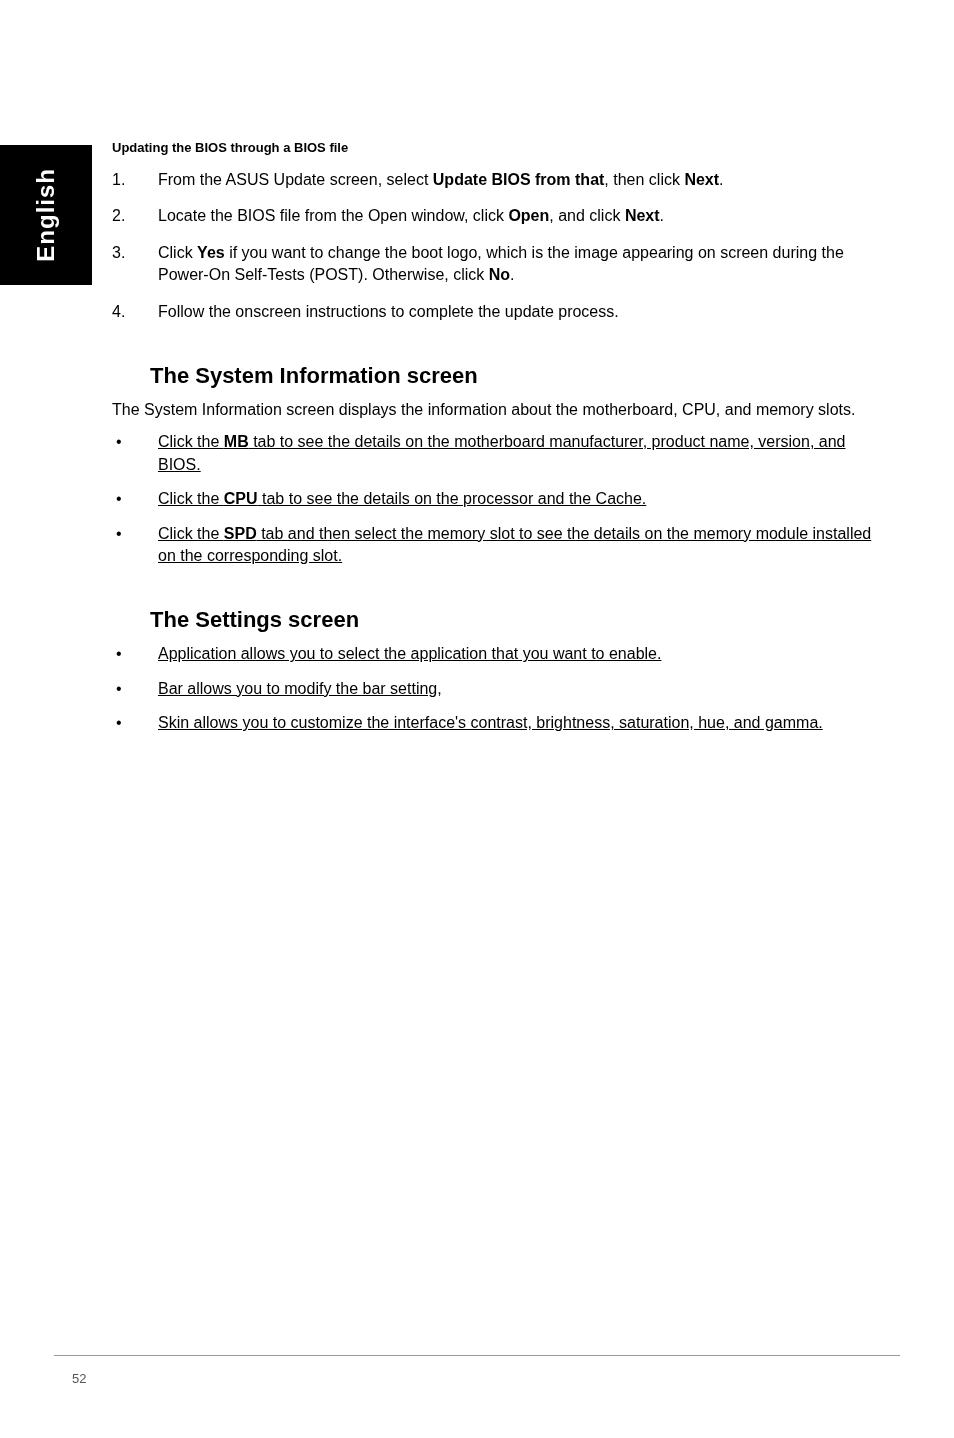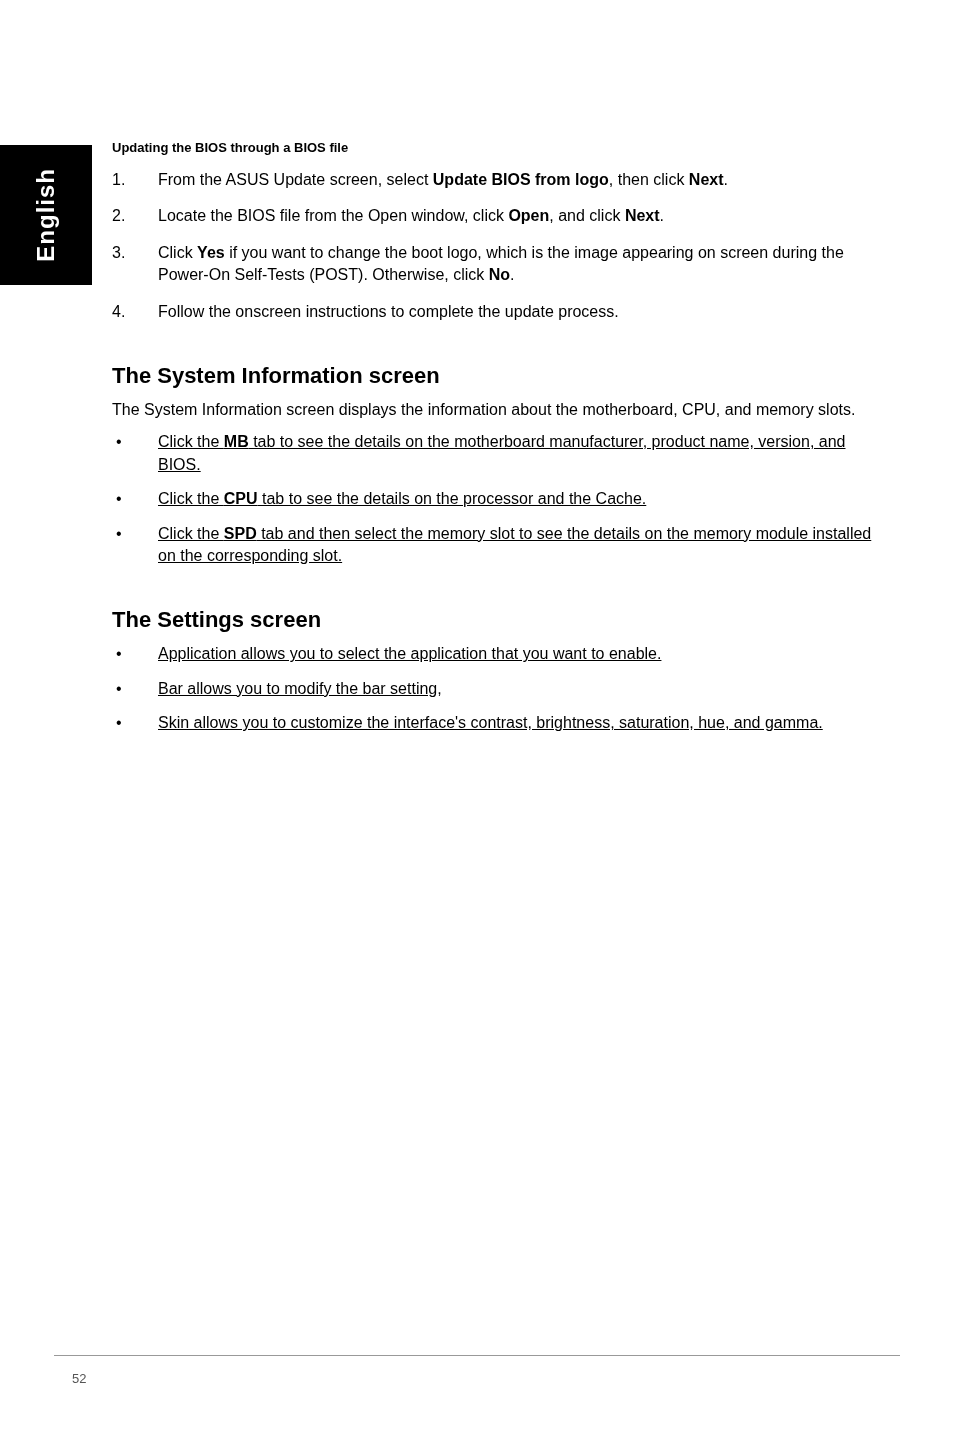--- a/index.html
+++ b/index.html
@@ -61,20 +61,21 @@
       flex-shrink: 0;
     }
     .ordered-list .txt {
       flex: 1;
     }
     .section-title {
       font-size: 22px;
       font-weight: bold;
       margin-top: 40px;
       margin-bottom: 10px;
+      margin-left: 38px;
     }
     .body-text {
       font-size: 16px;
       line-height: 1.4;
       margin-bottom: 10px;
     }
     .bullet-list {
       list-style: none;
       margin-top: 6px;
     }
@@ -117,21 +118,21 @@
   <span class="side-tab-text">English</span>
 </div>
 
 <div class="content">
 
   <div class="subheading">Updating the BIOS through a BIOS file</div>
 
   <ol class="ordered-list">
     <li>
       <span class="num">1.</span>
-      <span class="txt"><span>From the ASUS Update screen, select </span><b>Update BIOS from logo</b><span>, then click </span><b>Next</b><span>.</span></span>
+      <span class="txt"><span>From the ASUS Update screen, select </span><b>Update BIOS from that</b><span>, then click </span><b>Next</b><span>.</span></span>
     </li>
     <li>
       <span class="num">2.</span>
       <span class="txt"><span>Locate the BIOS file from the Open window, click </span><b>Open</b><span>, and click </span><b>Next</b><span>.</span></span>
     </li>
     <li>
       <span class="num">3.</span>
       <span class="txt"><span>Click </span><b>Yes</b><span> if you want to change the boot logo, which is the image appearing on screen during the Power-On Self-Tests (POST). Otherwise, click </span><b>No</b><span>.</span></span>
     </li>
     <li>

